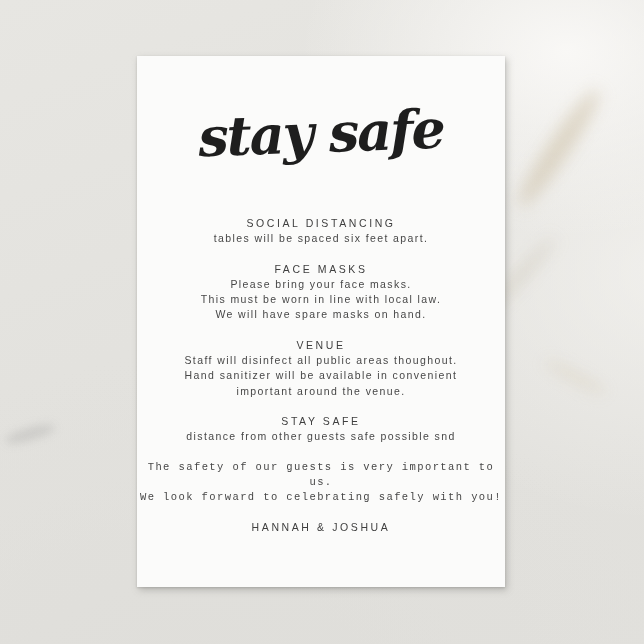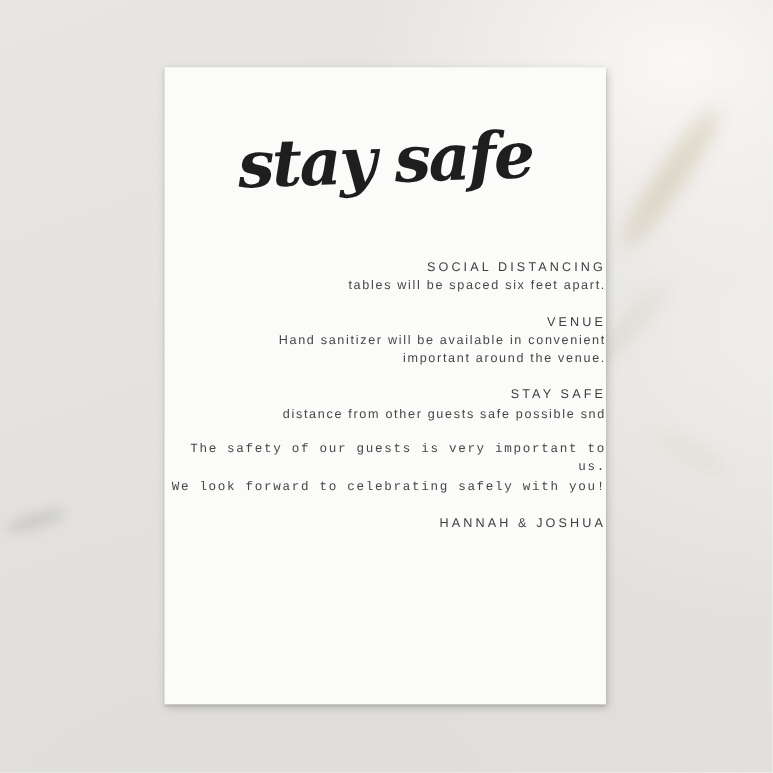--- a/index.html
+++ b/index.html
@@ -62,21 +62,21 @@
     font-style: italic;
     font-weight: bold;
     font-size: 54px;
     letter-spacing: -2px;
     color: #1e1e1e;
     transform: rotate(-2deg);
   }
 
   .card-content {
     margin-top: 30px;
-    text-align: right;
+    text-align: center;
     font-size: 10.5px;
     line-height: 15.3px;
     letter-spacing: 1.4px;
     color: #474747;
   }
   .section { margin: 0 0 15px 0; }
   .section-heading {
     font-size: 10.5px;
     letter-spacing: 2.6px;
     color: #3e3e3e;
@@ -99,23 +99,30 @@
   <div class="card">
     <div class="card-title">stay safe</div>
 
     <div class="card-content">
 
       <div class="section">
         <div class="section-heading">SOCIAL DISTANCING</div>
         <div class="section-line">tables will be spaced six feet apart.</div>
       </div>
 
+      <div class="section">
+        <div class="section-heading">FACE MASKS</div>
+        <div class="section-line">Please bring your face masks.</div>
+        <div class="section-line">This must be worn in line with local law.</div>
+        <div class="section-line">We will have spare masks on hand.</div>
+      </div>
 
       <div class="section">
         <div class="section-heading">VENUE</div>
+        <div class="section-line">Staff will disinfect all public areas thoughout.</div>
         <div class="section-line">Hand sanitizer will be available in convenient</div>
         <div class="section-line">important around the venue.</div>
       </div>
 
       <div class="section">
         <div class="section-heading">STAY SAFE</div>
         <div class="section-line">distance from other guests safe possible snd</div>
       </div>
 
       <div class="closing">

